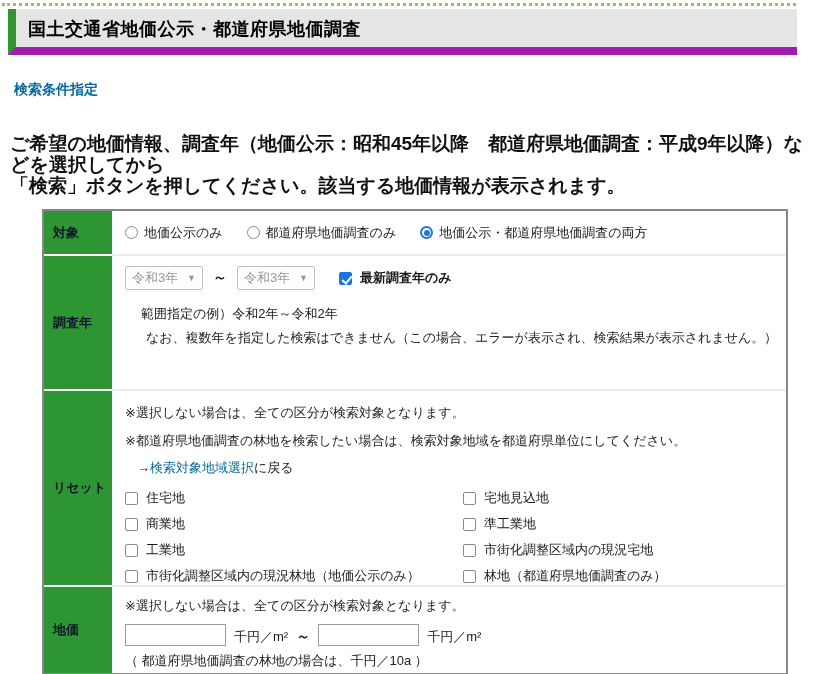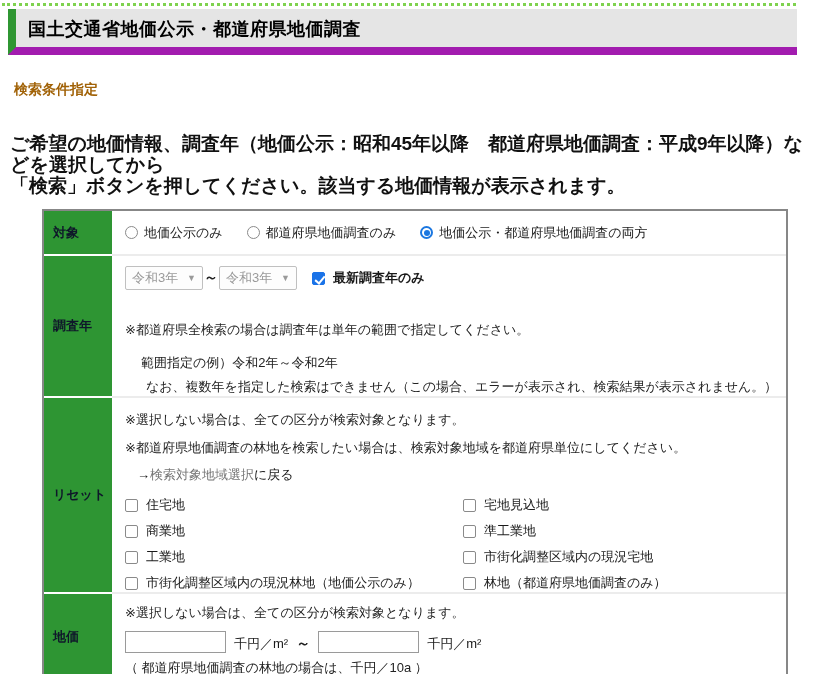--- a/index.html
+++ b/index.html
@@ -4,21 +4,21 @@
 <style>
   * { margin:0; padding:0; box-sizing:border-box; }
   html,body { width:814px; height:674px; background:#fff; overflow:hidden;
     font-family:"Liberation Sans","DejaVu Sans",sans-serif; color:#1a1a1a; }
   .top-dotted { margin:3px 18px 0 2px; border-top:3px dotted #7fd24f; height:0; }
 
   .page-header { margin:3px 17px 13px 8px; border-left:8px solid #2f9632;
     border-bottom:8px solid #a21caf; background:#e5e5e5; padding:8px 0 6px 12px; }
   .page-title { font-size:18px; font-weight:bold; color:#000; letter-spacing:0.5px; }
 
-  .section-title { margin:26px 0 0 14px; font-size:14px; font-weight:bold; color:#a16207; }
+  .section-title { margin:26px 0 0 14px; font-size:14px; font-weight:bold; color:#0369a1; }
 
   .intro { margin:34px 0 0 10px; font-size:19px; font-weight:bold; line-height:21px; color:#111; }
 
   .cond-table { margin:13px 0 0 42px; width:746px; border:2px solid #878787; background:#fff; }
   .crow { display:flex; }
   .crow-label { width:68px; background:#2e9533; color:#0f172a; font-weight:bold; font-size:13px;
     display:flex; align-items:center; padding-left:9px; border-bottom:2px solid #fff; }
   .crow:last-child .crow-label { border-bottom:none; }
   .crow-content { flex:1; background:#fff; border-bottom:2px solid #ececec; font-size:13px; }
   .crow:last-child .crow-content { border-bottom:none; }
@@ -32,38 +32,38 @@
   .radio.checked::after { content:""; position:absolute; left:50%; top:50%; width:6px; height:6px;
     margin:-3px 0 0 -3px; border-radius:50%; background:#1b77e0; }
 
   .checkbox { width:13px; height:13px; border:1.5px solid #8a8a8a; border-radius:2px; background:#fff; flex:0 0 auto; }
   .checkbox.checked { background:#1a73e8; border-color:#1a73e8; position:relative; }
   .checkbox.checked::after { content:""; position:absolute; left:4px; top:1px; width:4px; height:8px;
     border:solid #fff; border-width:0 2px 2px 0; transform:rotate(40deg); }
 
   
   .content-year { min-height:135px; padding:10px 0 0 13px; }
-  .year-controls { display:flex; align-items:center; gap:1px;text-align:right; }
+  .year-controls { display:flex; align-items:center; gap:10px;text-align:right; }
   .select-box { width:78px; height:24px; border:1px solid #c0c0c0; border-radius:2px; background:#fdfdfd;
     color:#9a9a9a; display:flex; align-items:center; justify-content:space-between; padding:0 6px; font-size:13px; }
   .select-box .chev { font-size:9px; color:#9a9a9a; }
   .tilde { font-size:14px; font-weight:bold; color:#222; }
   .latest-wrap { display:flex; align-items:center; gap:8px; margin-left:14px; }
   .latest-label { font-weight:bold; }
   .note { color:#222; }
   .year-note0 { margin-top:31px; }
   .year-note1 { margin-top:15px; padding-left:16px; }
   .year-note2 { margin-top:6px; padding-left:21px; }
 
   
   .content-use { min-height:168px; padding:13px 0 0 13px; }
   .use-note { margin-top:0; }
   .use-note + .use-note { margin-top:10px; }
   .back-line { margin:9px 0 0 12px; }
-  .back-link { color:#737373; text-decoration:none; cursor:pointer; }
+  .back-link { color:#0369a1; text-decoration:none; cursor:pointer; }
   .cb-grid { display:flex; margin-top:12px; }
   .cb-col { display:flex; flex-direction:column; gap:8px; }
   .cb-col.left { width:338px; }
   .cb-item { display:flex; align-items:center; gap:8px; cursor:pointer; }
 
   
   .content-price { min-height:86px; padding:10px 0 0 13px; }
   .price-line { display:flex; align-items:flex-end; gap:8px; margin-top:9px; }
   .price-input { width:101px; height:22px; border:1px solid #9a9a9a; background:#fff; font-size:13px; padding:0 4px; }
   .price-caption { margin-top:6px; }
@@ -122,21 +122,20 @@
         <span class="tilde">～</span>
         <span class="select-box">
           <span>令和3年</span>
           <span class="chev">▼</span>
         </span>
         <span class="latest-wrap">
           <span class="checkbox checked"></span>
           <span class="latest-label">最新調査年のみ</span>
         </span>
       </div>
-      <div class="note year-note0">※都道府県全検索の場合は調査年は単年の範囲で指定してください。</div>
       <div class="note year-note1">範囲指定の例）令和2年～令和2年</div>
       <div class="note year-note2">なお、複数年を指定した検索はできません（この場合、エラーが表示され、検索結果が表示されません。）</div>
     </div>
   </div>
 
   <div class="crow">
     <div class="crow-label">リセット</div>
     <div class="crow-content content-use">
       <div class="note use-note">※選択しない場合は、全ての区分が検索対象となります。</div>
       <div class="note use-note">※都道府県地価調査の林地を検索したい場合は、検索対象地域を都道府県単位にしてください。</div>

